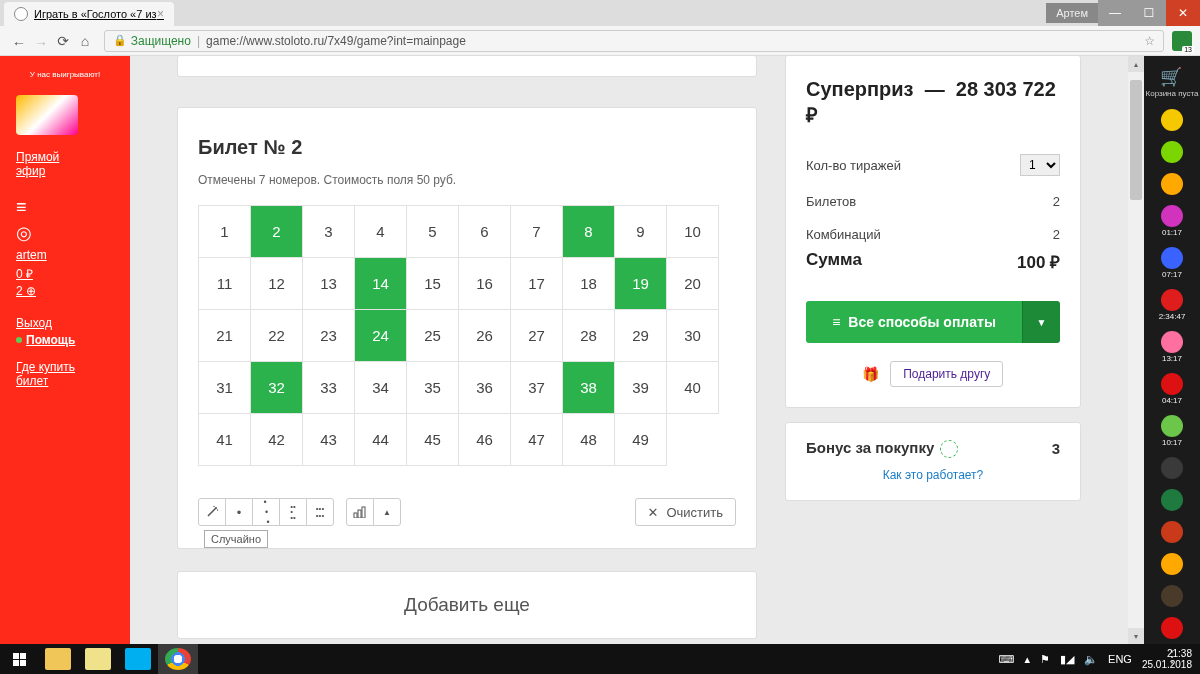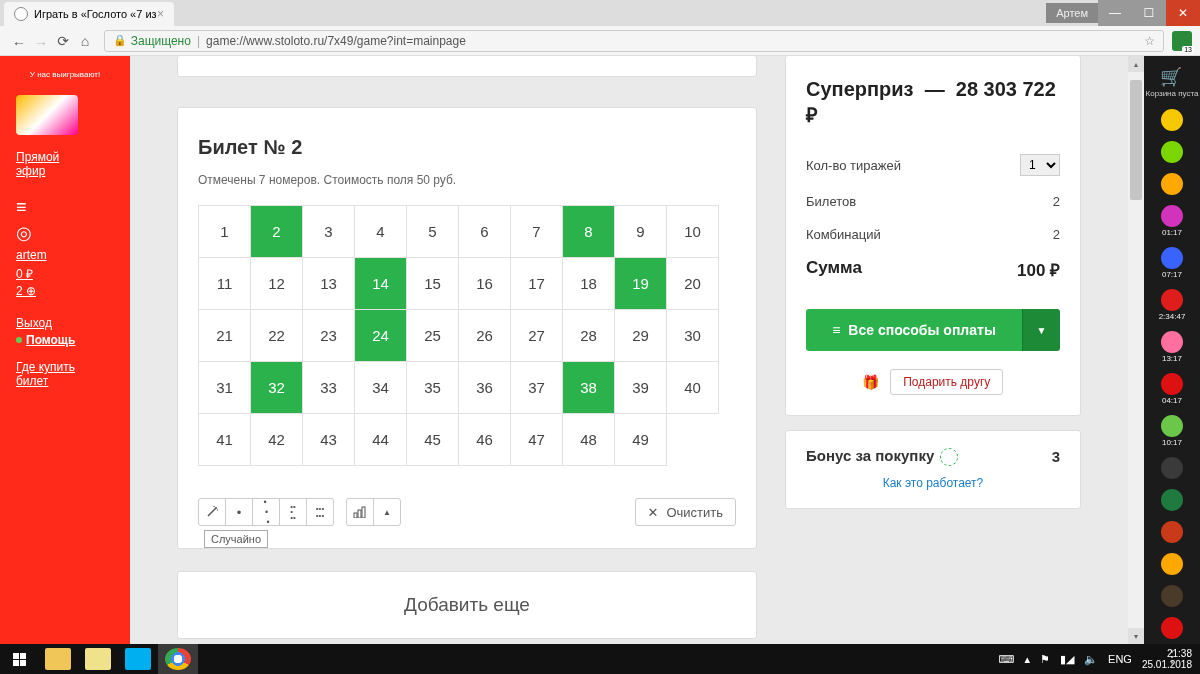--- a/index.html
+++ b/index.html
@@ -1,20 +1,20 @@
 <!DOCTYPE html>
 <html><head>
 <meta charset="utf-8">
 <style>
 * { margin:0; padding:0; box-sizing:border-box; font-family:Arial,sans-serif; }
 body { width:1200px; height:674px; overflow:hidden; background:#fff; position:relative; }
 
 
 .tab-bar { height:26px; background:#ddd; display:flex; align-items:flex-end; }
-.tab { background:#f5f5f5; height:24px; padding:3px 10px; font-size:11px; border-radius:4px 4px 0 0; margin-left:4px; display:flex; align-items:center; width:170px; }
+.tab { background:#f5f5f5; height:24px; padding:3px 10px; font-size:11px; border-radius:4px 4px 0 0; margin-left:4px; display:flex; align-items:center; width:170px;text-decoration:underline; }
 .tab-icon { width:14px; height:14px; border-radius:50%; background:#fff; border:1px solid #888; margin-right:6px; }
 .tab-close { margin-left:auto; color:#999; font-size:12px; }
 .win-user { margin-left:auto; display:flex; align-items:center;padding-left:46px; }
 .win-user-lbl { background:#888; color:#eee; font-size:11px; padding:2px 10px; height:20px; display:flex; align-items:center; }
 .win-btn { width:34px; height:26px; display:flex; align-items:center; justify-content:center; color:#555; font-size:12px; }
 .win-min { background:#999; color:#fff; }
 .win-max { background:#999; color:#fff; }
 .win-close { background:#d04025; color:#fff; }
 .addr-bar { height:30px; background:#f5f5f5; border-bottom:1px solid #ddd; display:flex; align-items:center; padding:0 8px; }
 .nav-btn { width:22px; text-align:center; color:#555; font-size:14px; }
@@ -78,26 +78,26 @@
 .tooltip { position:absolute; background:#fff; border:1px solid #aaa; font-size:11px; padding:2px 6px; color:#555; }
 
 .add-card { margin-top:22px; padding:22px; text-align:center; font-size:19px; color:#555; }
 
 
 .prize-card { margin-top:-1px; padding:22px 20px 20px; }
 .prize-title { font-size:20px; font-weight:bold; color:#222; }
 .row { display:flex; justify-content:space-between; align-items:center; margin-top:26px; font-size:13px; color:#444; }
 .row.tight { margin-top:18px; }
 .sel-box { border:1px solid #ccc; height:22px; width:40px; font-size:12px; padding:0 4px; }
-.total-row { display:flex; justify-content:space-between; margin-top:16px; font-size:17px; font-weight:bold; color:#222; }
+.total-row { display:flex; justify-content:space-between; margin-top:8px; font-size:17px; font-weight:bold; color:#222; }
 .pay-btn { margin-top:28px; display:flex; height:42px; }
 .pay-main { flex:1; background:#2bb24c; color:#fff; border-radius:3px 0 0 3px; display:flex; align-items:center; justify-content:center; font-size:14px; font-weight:bold; gap:8px; }
 .pay-arrow { width:38px; background:#1d8a38; border-radius:0 3px 3px 0; color:#fff; display:flex; align-items:center; justify-content:center; font-size:10px; border-left:1px solid #127a2c; }
 .gift-row { margin-top:18px; display:flex; align-items:center; justify-content:center; gap:10px; }
-.gift-btn { border:1px solid #ccc; border-radius:3px; padding:5px 12px; font-size:12px; color:#b91c1c; }
+.gift-btn { border:1px solid #ccc; border-radius:3px; padding:5px 12px; font-size:12px; color:#4c1d95; }
 .gift-icon { color:#888; font-size:14px; }
 
 .bonus-card { margin-top:14px; padding:16px 20px 18px; }
 .bonus-row { display:flex; justify-content:space-between; font-size:15px; font-weight:bold; color:#333; align-items:center; }
 .bonus-link { text-align:center; margin-top:10px; color:#1a7dc7; font-size:12px; }
 .clover { width:18px; height:18px; border-radius:50%; border:1px dashed #2bb24c; display:inline-block; margin-left:6px; vertical-align:middle; }
 
 
 .rail { width:56px; background:#1b1b1b; color:#ccc; display:flex; flex-direction:column; align-items:center; padding-top:10px; }
 .rail-cart { font-size:18px; }

